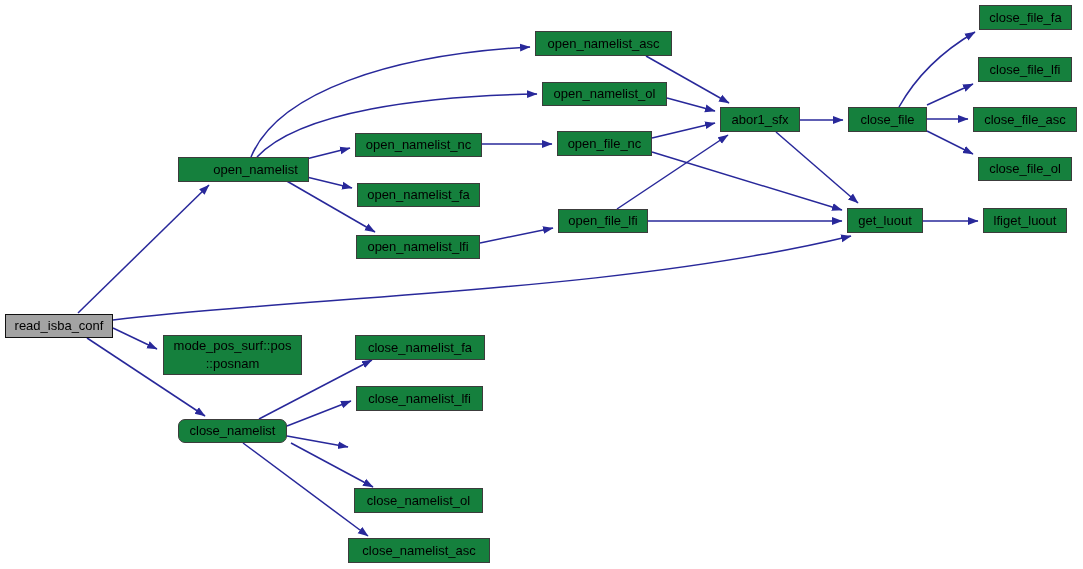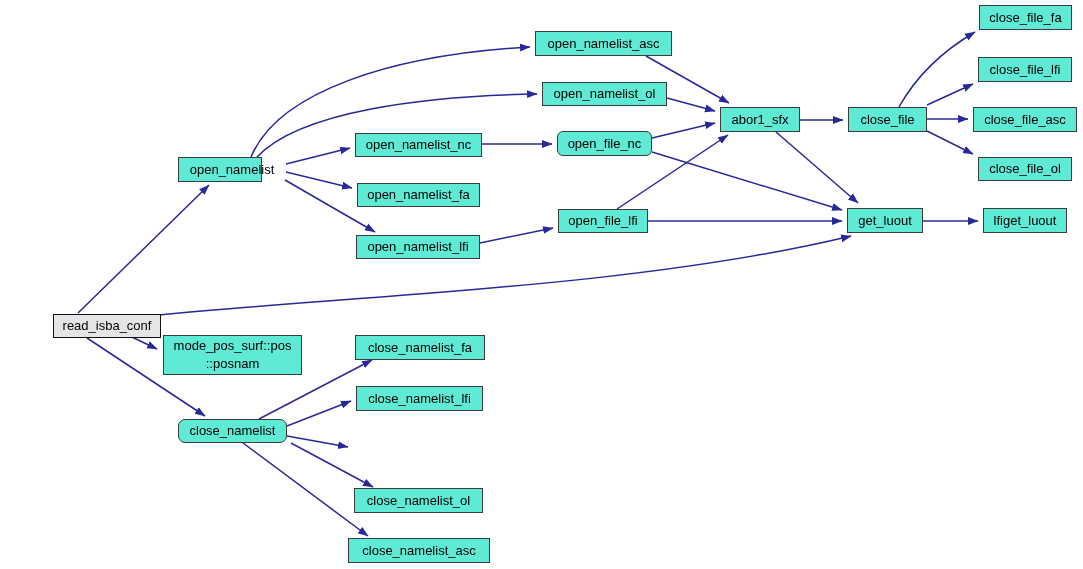--- a/index.html
+++ b/index.html
@@ -9,33 +9,32 @@
     background:#ffffff;
     font-family:"Liberation Sans",sans-serif;
     overflow:hidden;
   }
   #edge-layer{position:absolute;left:0;top:0;}
   .node{
     position:absolute;
     box-sizing:border-box;
     display:flex;align-items:center;justify-content:center;
     text-align:center;
-    background:#5eead4;
+    background:#15803d;
     border:1.4px solid #3c3c3c;
     color:#000000;
     font-size:13px;
     line-height:1.35;
     white-space:pre-line;
     cursor:pointer;
     z-index:2;
   }
   .node.highlight{
-    background:#e5e5e5;
+    background:#a3a3a3;
     border:1.8px solid #111111;
-    margin-left:48px;
   }
 </style>
 </head>
 <body>
 
 <div id="canvas" style="width: 1083px; height: 569px; background: rgb(255, 255, 255);">
     <svg width="1083" height="569" viewBox="0 0 1083 569" id="edge-layer">
       <defs>
         <marker id="arw" markerUnits="userSpaceOnUse" markerWidth="12" markerHeight="10" refX="10" refY="4.5" orient="auto">
           <path d="M0,0.6 L10.5,4.5 L0,8.4 z" fill="#28289a"></path>
@@ -65,25 +64,25 @@
       <path d="M927,119 L968,119" fill="none" stroke="#28289a" stroke-width="1.5" marker-end="url(#arw)"></path>
       <path d="M927,131 L973,154" fill="none" stroke="#28289a" stroke-width="1.5" marker-end="url(#arw)"></path>
       <path d="M923,221 L978,221" fill="none" stroke="#28289a" stroke-width="1.5" marker-end="url(#arw)"></path>
       <path d="M259,419 L372,360" fill="none" stroke="#28289a" stroke-width="1.5" marker-end="url(#arw)"></path>
       <path d="M287,426 L351,401" fill="none" stroke="#28289a" stroke-width="1.5" marker-end="url(#arw)"></path>
       <path d="M287,436 L348,447" fill="none" stroke="#28289a" stroke-width="1.5" marker-end="url(#arw)"></path>
       <path d="M291,443 L373,487" fill="none" stroke="#28289a" stroke-width="1.5" marker-end="url(#arw)"></path>
       <path d="M243,443 L368,536" fill="none" stroke="#28289a" stroke-width="1.5" marker-end="url(#arw)"></path>
     </svg>
     <div class="node highlight" style="left: 5px; top: 314px; width: 108px; height: 24px;">read_isba_conf</div>
-    <div class="node" style="left: 178px; top: 157px; width: 84px; height: 25px; padding-left: 24px;">open_namelist</div>
+    <div class="node" style="left: 178px; top: 157px; width: 131px; height: 25px; padding-left: 24px;">open_namelist</div>
     <div class="node" style="left: 535px; top: 31px; width: 137px; height: 25px;">open_namelist_asc</div>
     <div class="node" style="left: 542px; top: 82px; width: 125px; height: 24px;">open_namelist_ol</div>
     <div class="node" style="left: 355px; top: 133px; width: 127px; height: 24px;">open_namelist_nc</div>
-    <div class="node" style="left: 557px; top: 131px; width: 95px; height: 25px; border-radius: 6px;">open_file_nc</div>
+    <div class="node" style="left: 557px; top: 131px; width: 95px; height: 25px;">open_file_nc</div>
     <div class="node" style="left: 357px; top: 183px; width: 123px; height: 24px;">open_namelist_fa</div>
     <div class="node" style="left: 356px; top: 235px; width: 124px; height: 24px;">open_namelist_lfi</div>
     <div class="node" style="left: 558px; top: 209px; width: 90px; height: 24px;">open_file_lfi</div>
     <div class="node" style="left: 720px; top: 107px; width: 80px; height: 25px;">abor1_sfx</div>
     <div class="node" style="left: 848px; top: 107px; width: 79px; height: 25px;">close_file</div>
     <div class="node" style="left: 979px; top: 5px; width: 93px; height: 25px;">close_file_fa</div>
     <div class="node" style="left: 978px; top: 57px; width: 94px; height: 25px;">close_file_lfi</div>
     <div class="node" style="left: 973px; top: 107px; width: 104px; height: 25px;">close_file_asc</div>
     <div class="node" style="left: 978px; top: 157px; width: 94px; height: 24px;">close_file_ol</div>
     <div class="node" style="left: 847px; top: 208px; width: 76px; height: 25px;">get_luout</div>

